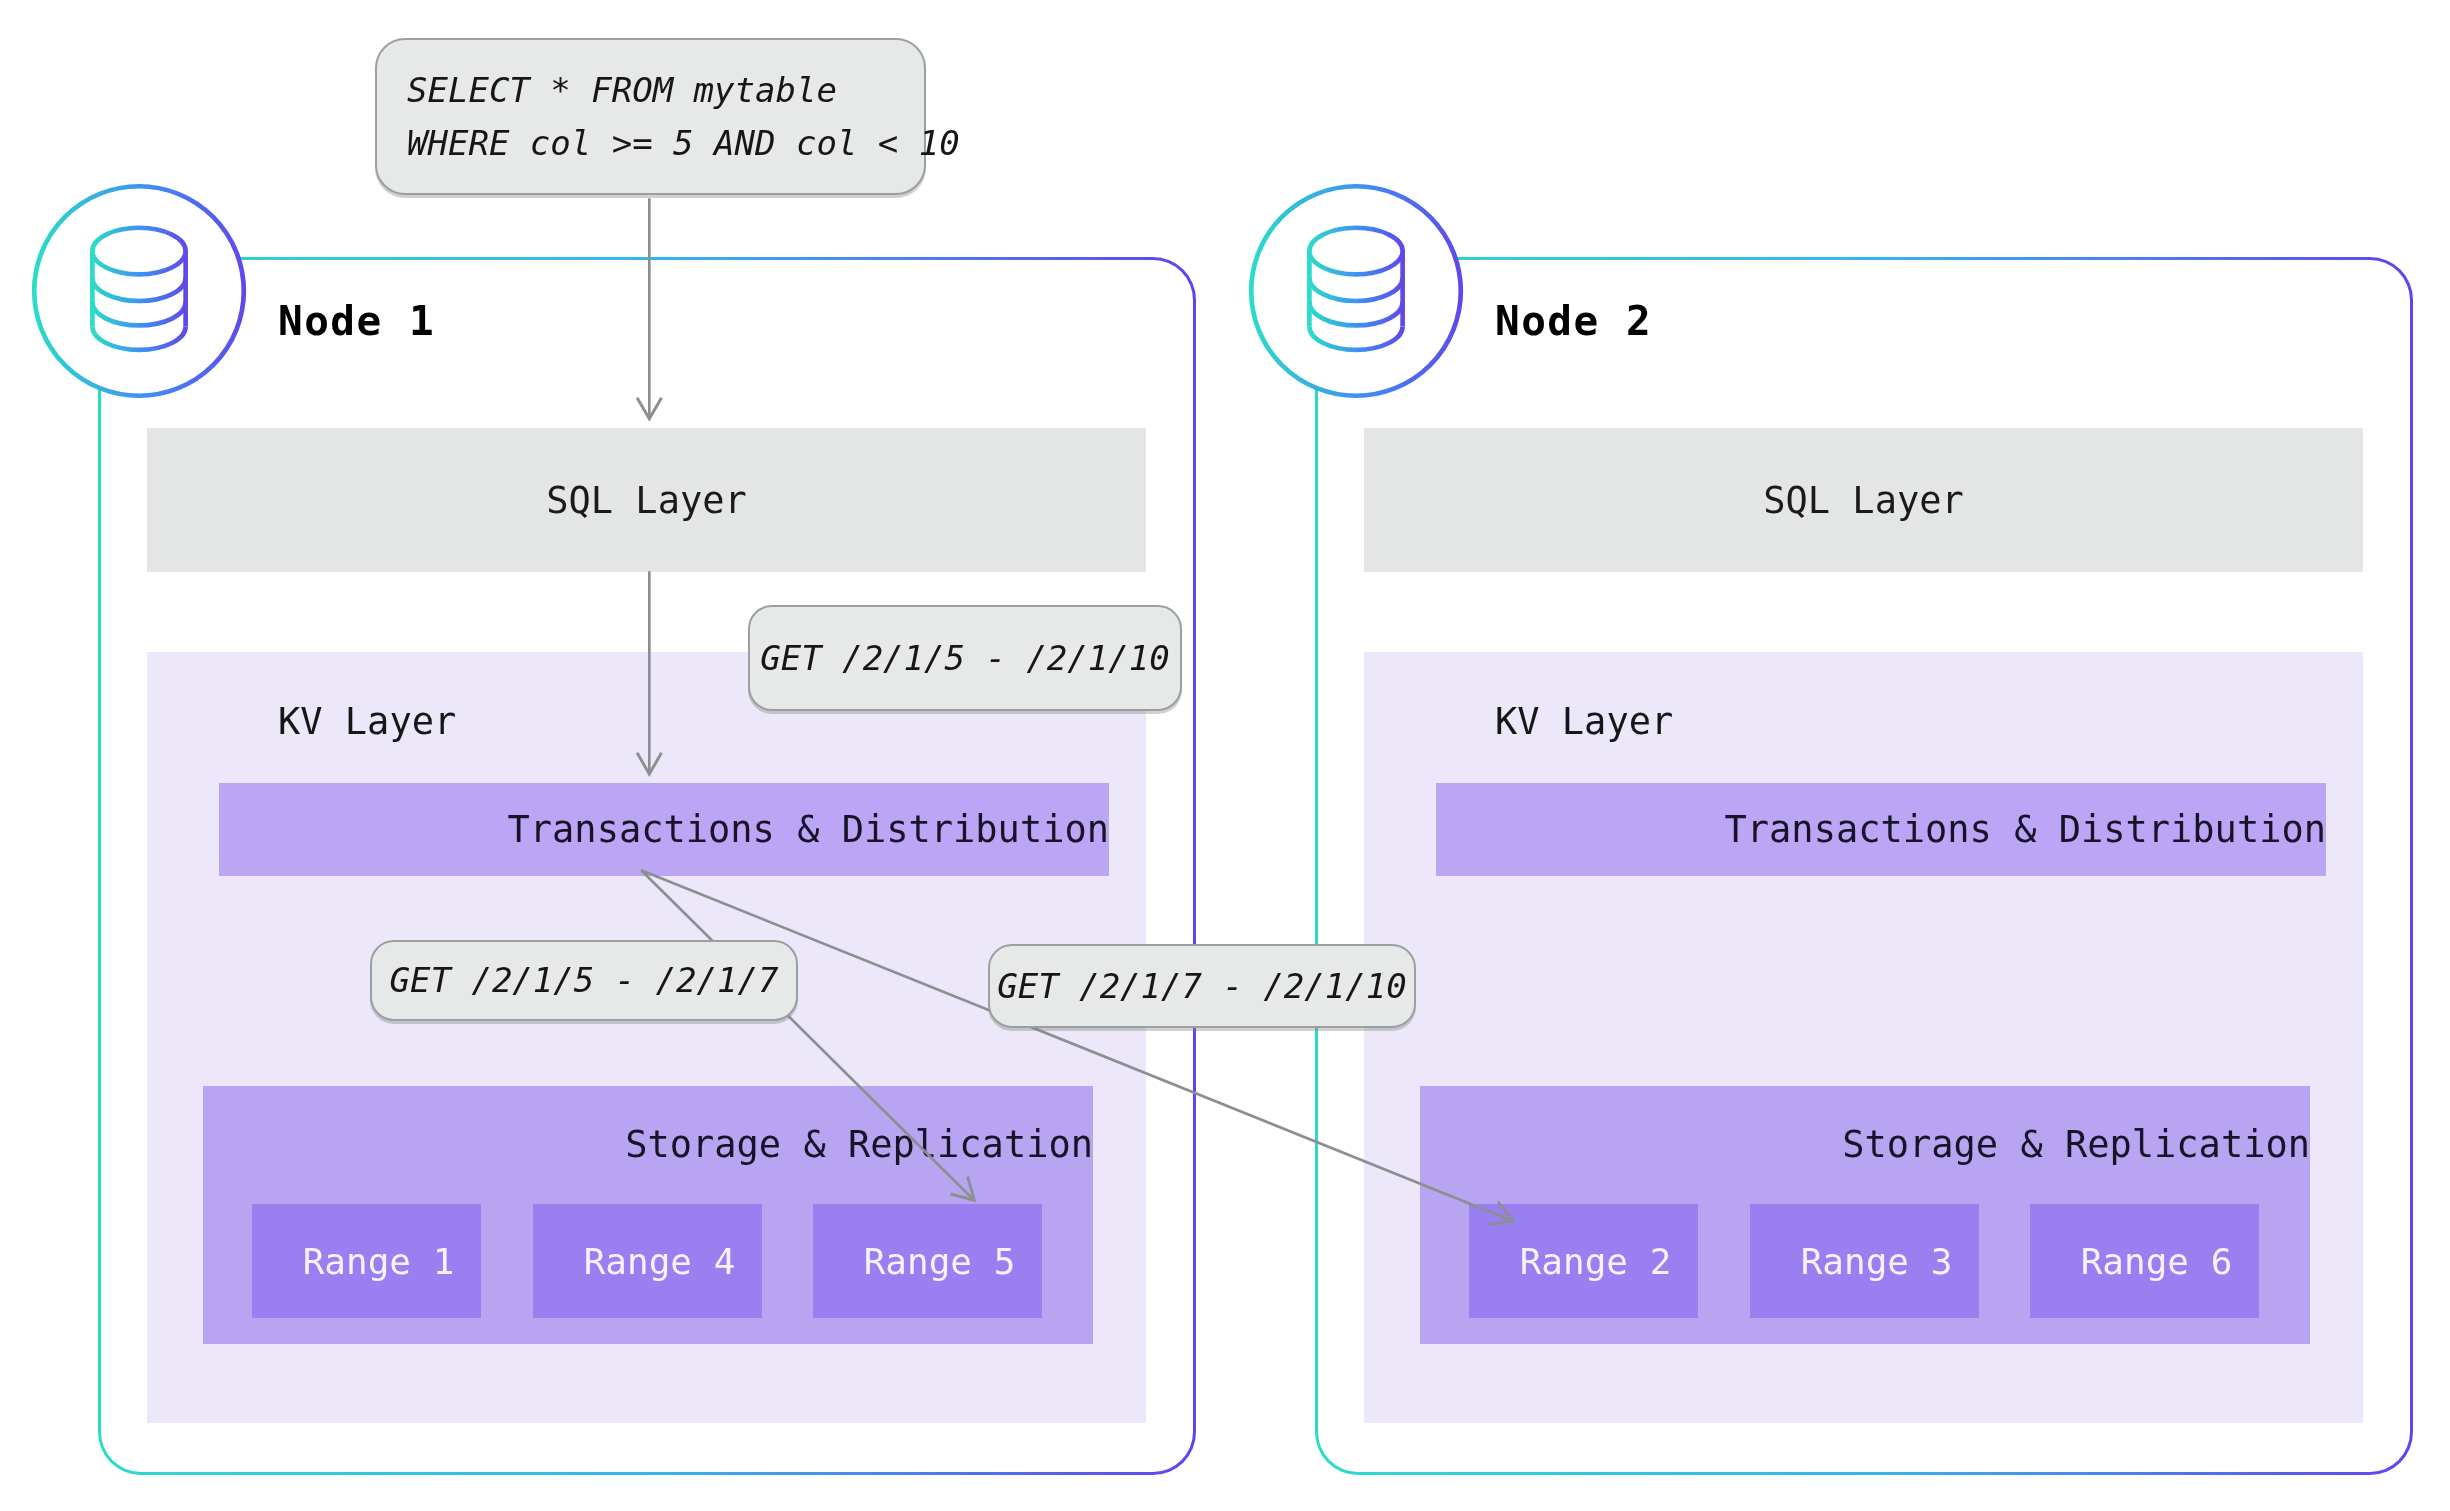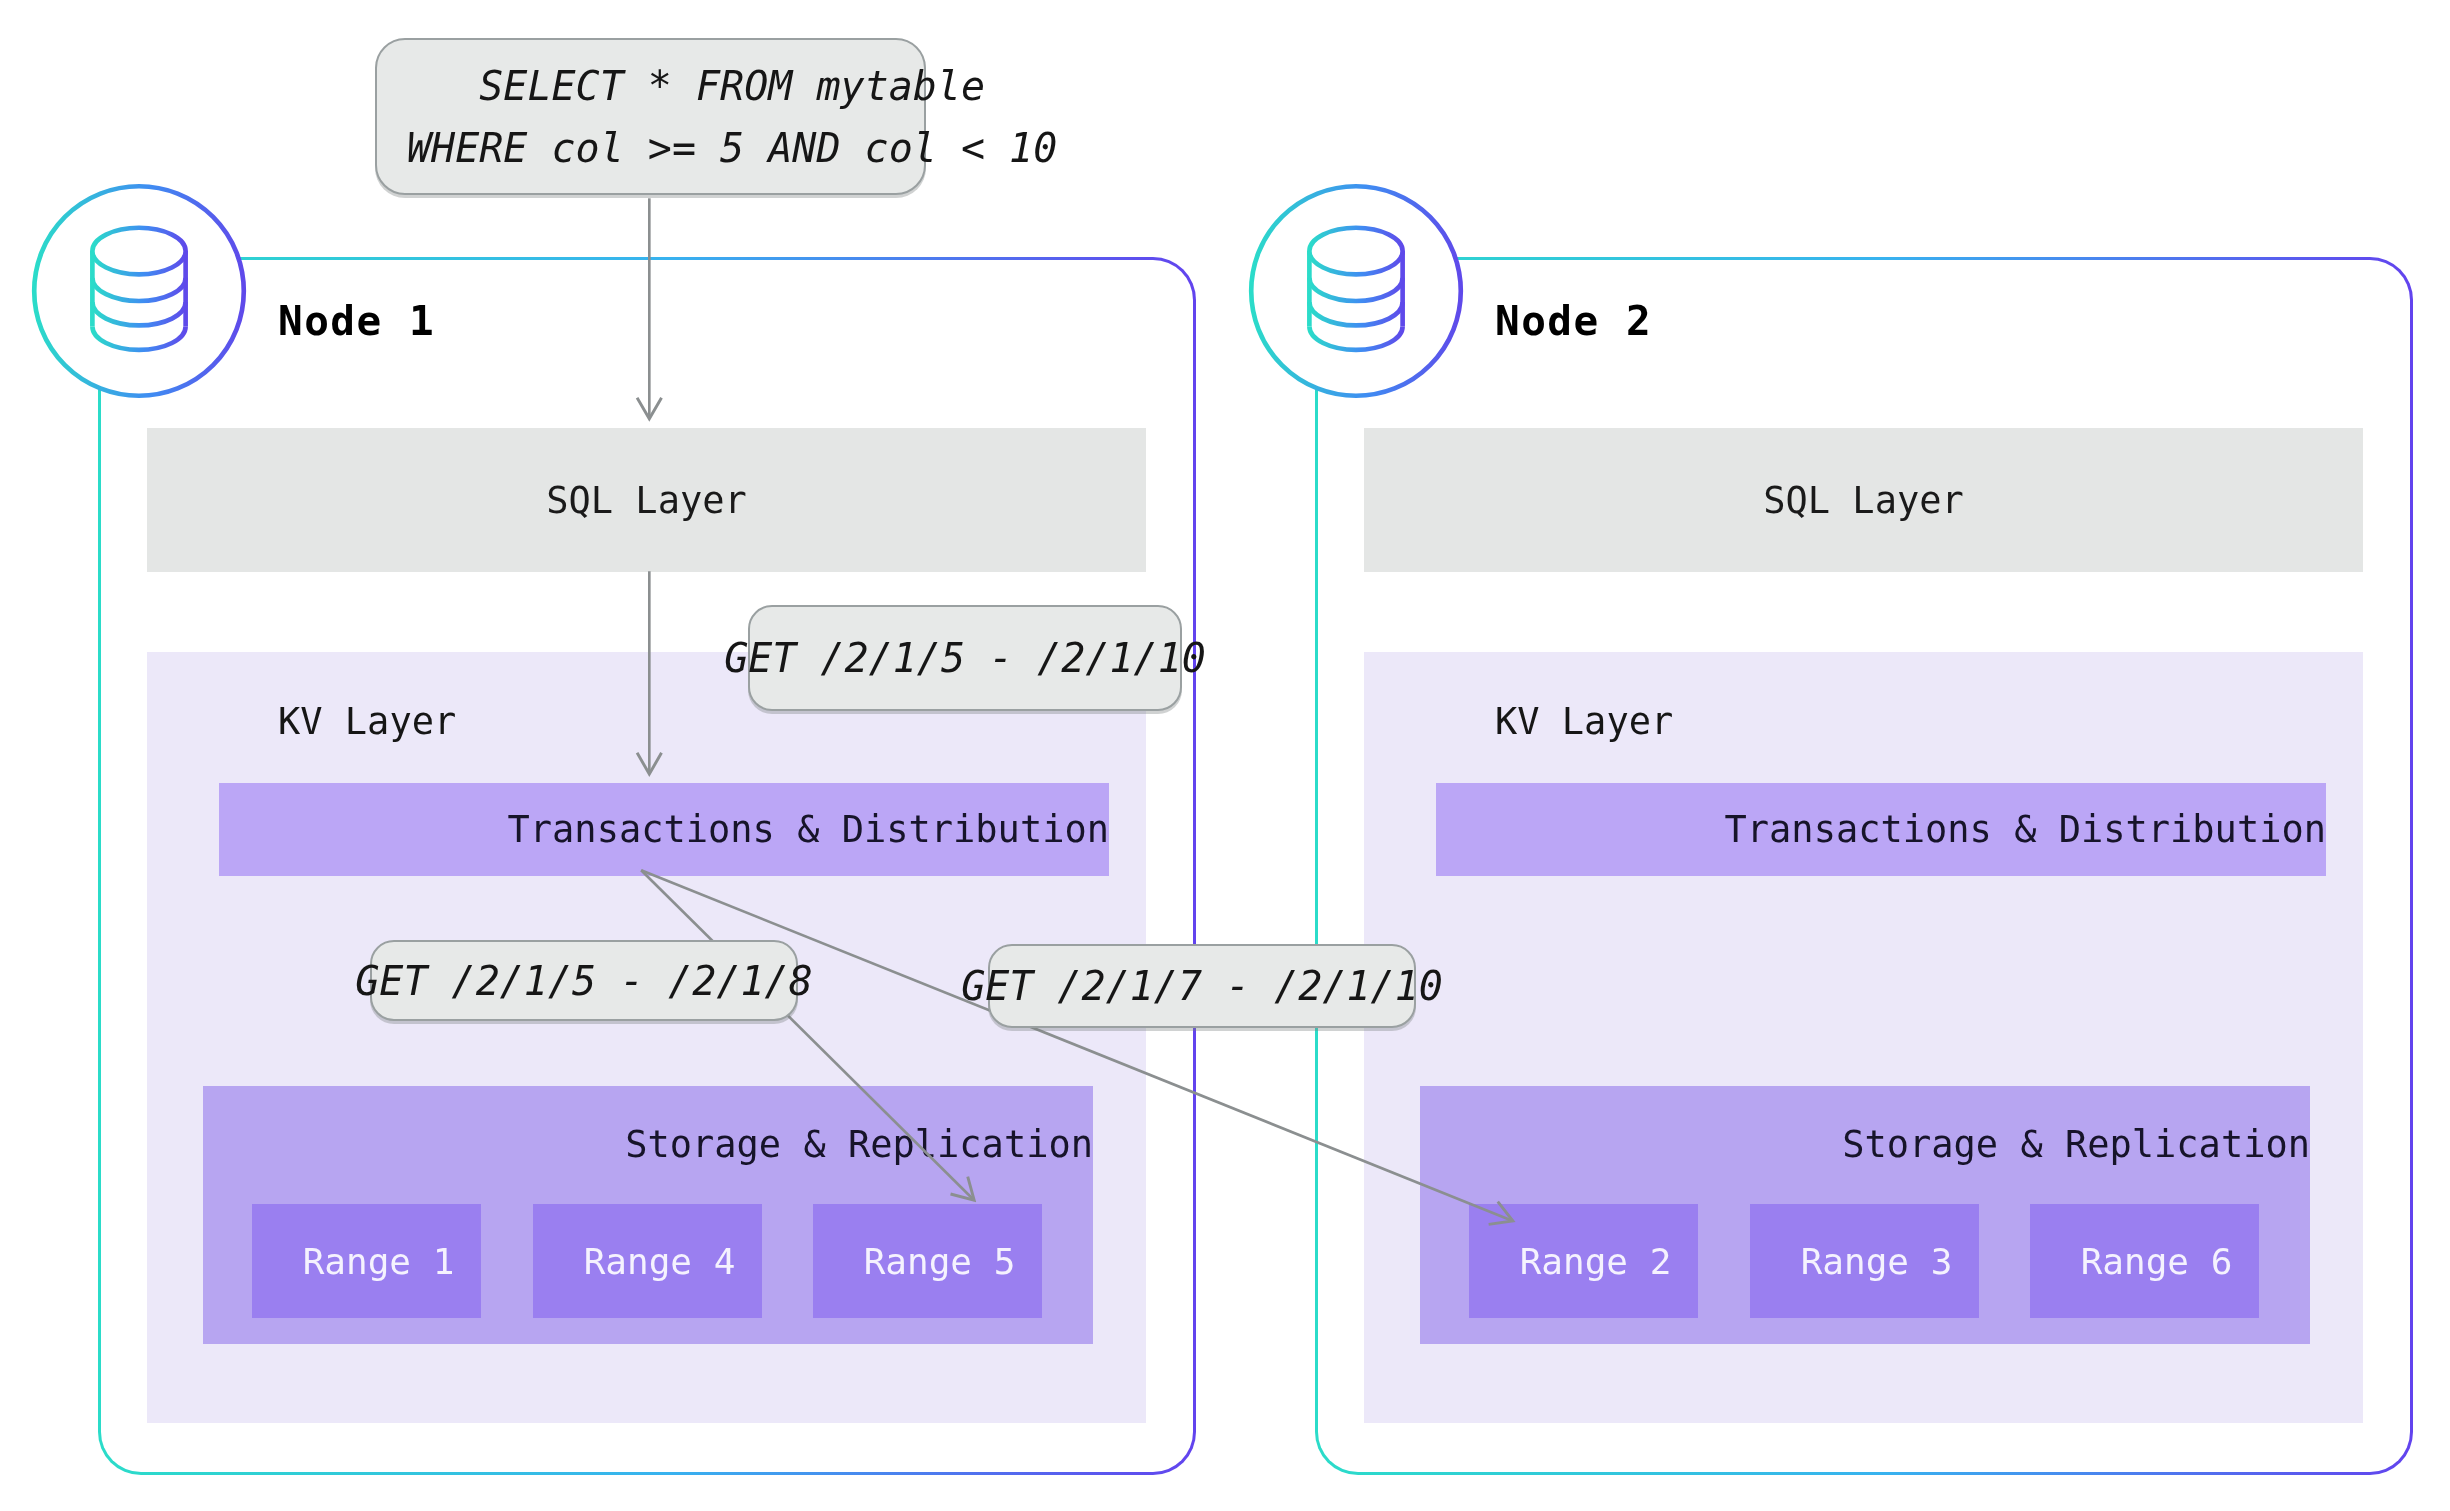--- a/index.html
+++ b/index.html
@@ -8,22 +8,22 @@
 
   
   .bubble {
     position:absolute;
     background:#e7e9e8;
     border:2.2px solid #9aa0a1;
     border-radius:24px;
     box-shadow:0 3px 0 rgba(120,126,126,.35);
     z-index:4;
     display:flex; align-items:center; justify-content:center;
-    font-style:italic; font-size:40px; line-height:1.55;
-    white-space:pre; color:#161616;text-align:center;
+    font-style:italic; font-size:34px; line-height:1.55;
+    white-space:pre; color:#161616;
   }
   .query { left:375px; top:38px; width:551px; height:157px;
            border-radius:30px; justify-content:flex-start; padding-left:30px; }
   .query .qtext { display:block; }
   .callout-full  { left:748px; top:605px;  width:434px; height:106px; }
   .callout-left  { left:370px;  top:940px; width:428px; height:81px; }
   .callout-right { left:945px; top:944px; width:428px; height:84px;margin-left:43px; }
 
   
   .node {
@@ -171,15 +171,15 @@
 <svg class="arrows" viewBox="0 0 3310 2042" width="2450" height="1511">
   <g stroke="#8b8f90" stroke-width="3.6" fill="none">
     <line x1="877" y1="268" x2="877" y2="566" marker-end="url(#arrowhead)"></line>
     <line x1="877" y1="772" x2="877" y2="1046" marker-end="url(#arrowhead)"></line>
     <line x1="866" y1="1176" x2="1316" y2="1622" marker-end="url(#arrowhead)"></line>
     <line x1="866" y1="1176" x2="2044" y2="1650" marker-end="url(#arrowhead)"></line>
   </g>
 </svg>
 
 <div class="bubble callout-full"><span>GET /2/1/5 - /2/1/10</span></div>
-<div class="bubble callout-left"><span>GET /2/1/5 - /2/1/8</span></div>
+<div class="bubble callout-left"><span>GET /2/1/5 - /2/1/7</span></div>
 <div class="bubble callout-right"><span>GET /2/1/7 - /2/1/10</span></div>
 
 
 </body></html>

